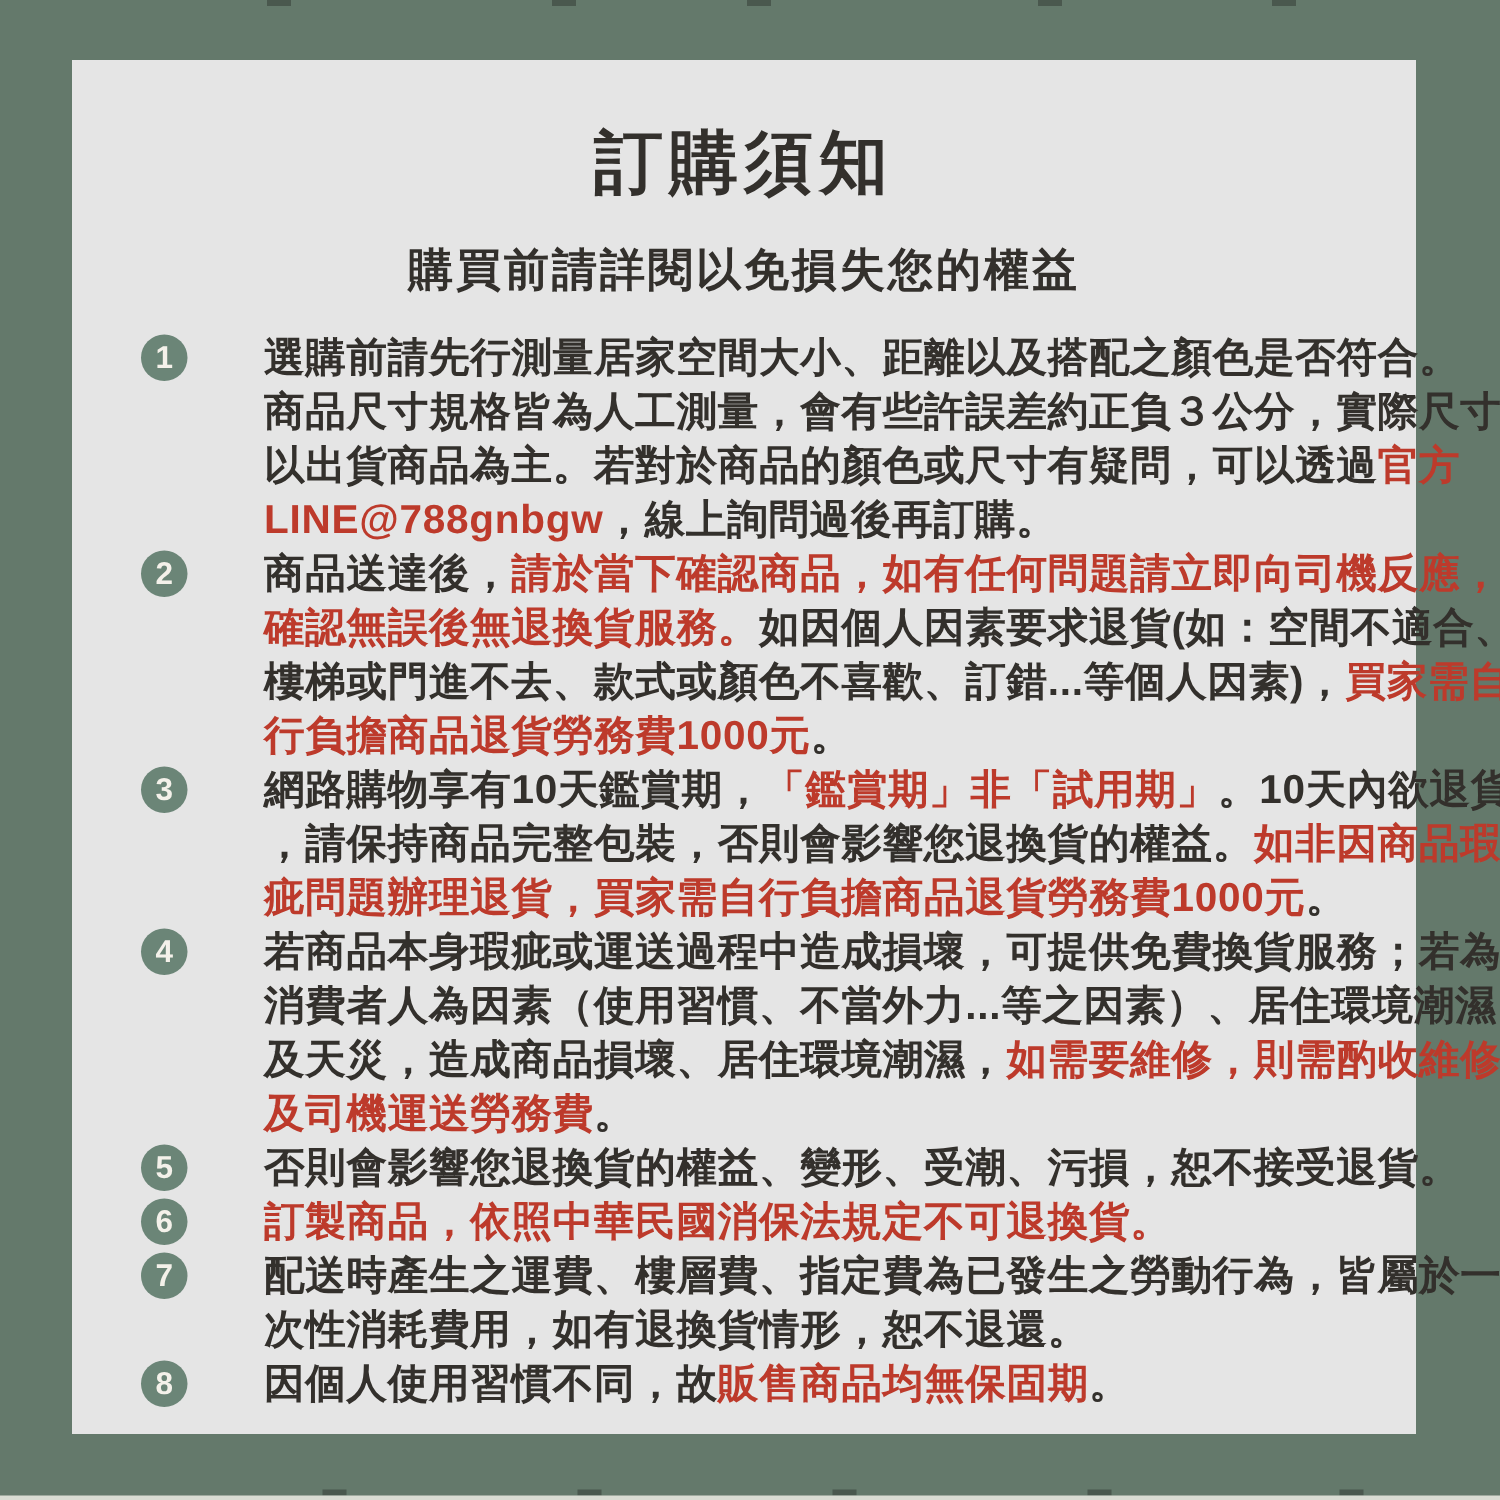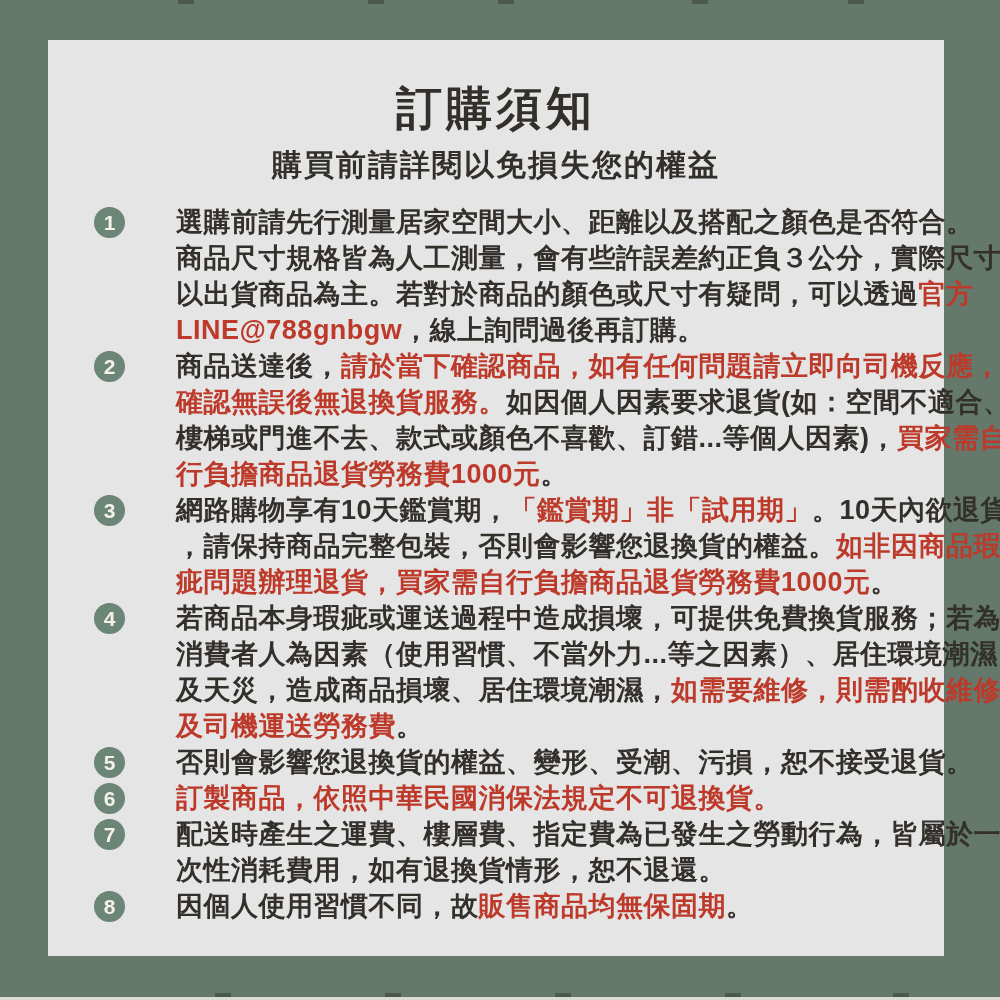--- a/index.html
+++ b/index.html
@@ -15,21 +15,21 @@
   }
   .title{
     margin-top:42px;
     text-align:center;
     font-size:46px;line-height:52px;
     font-weight:800;
     color:#33302c;
     letter-spacing:4px;
   }
   .subtitle{
-    margin-top:12px;
+    margin-top:28px;
     text-align:center;
     font-size:30px;line-height:38px;
     font-weight:800;
     color:#33302c;
     letter-spacing:2px;
   }
   .list{
     margin-top:20px;
     padding:0 10px 0 46px;
   }

